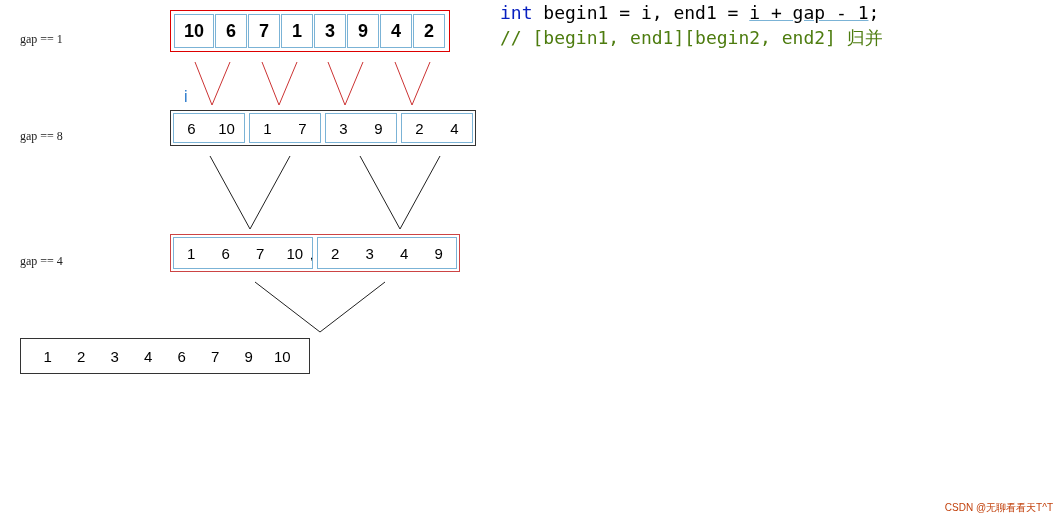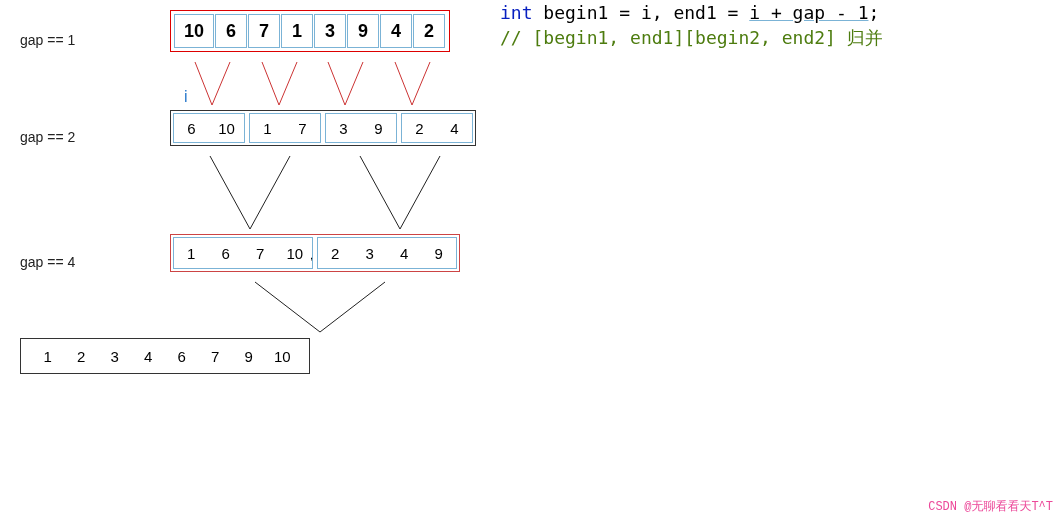--- a/index.html
+++ b/index.html
@@ -9,39 +9,39 @@
     width: 1063px;
     height: 521px;
     font-family: Arial, sans-serif;
     background: #fff;
     position: relative;
   }
   .container { display: flex; }
   .left { width: 500px; padding: 10px 0 0 20px; }
   .right { flex: 1; font-family: Consolas, monospace; font-size: 18px; line-height: 1.4; }
   .row { display: flex; align-items: center; margin-bottom: 8px; }
-  .label { width: 150px; font-family: Liberation Sans, sans-serif; font-size: 14px; color: #222; margin-top: 17px; }
+  .label { width: 150px; font-family: Liberation Serif, serif; font-size: 12px; color: #222; margin-top: 17px; }
   .cells { display: flex; position: relative; align-items: flex-end; }
   .gap1-outer { border: 1.5px solid #d00; padding: 3px; display: flex; gap: 0; }
   .c1 { border: 1px solid #7bb3d6; width: 32px; height: 34px; display: flex; align-items: center; justify-content: center; font-weight: bold; font-size: 18px; color: #000; background: #fff; margin-right: 1px; }
   .c1.first { width: 40px; }
   .gap2-box { border: 1px solid #333; display: flex; gap: 0; padding: 2px; position: relative; }
   .pair2 { border: 1px solid #7bb3d6; display: flex; width: 72px; height: 30px; align-items: center; justify-content: space-around; font-size: 15px; margin-right: 4px; }
   .pair2 span { flex: 1; text-align: center; }
   .i-label { position: absolute; top: -22px; left: 14px; color: #2a7acc; font-size: 16px; }
   .gap4-outer { border: 1.5px solid #c44; display: flex; padding: 2px; }
   .quad { border: 1px solid #7bb3d6; display: flex; width: 140px; height: 32px; align-items: center; justify-content: space-around; font-size: 15px; }
   .quad span { flex: 1; text-align: center; }
   .gap8-box { border: 1px solid #333; display: flex; width: 290px; height: 36px; align-items: center; justify-content: space-around; font-size: 15px; padding: 0 10px; }
   .gap8-box span { flex: 1; text-align: center; }
   .kw { color: #0820c0; }
   .comment { color: #4d7c0f; }
   .codeline { white-space: pre; }
   .underline { text-decoration: underline; text-decoration-color: #7bb3d6; }
-  .watermark { position: absolute; bottom: 6px; right: 10px; color: #ec4899; font-size: 12px; font-family: Liberation Mono, monospace; }
+  .watermark { position: absolute; bottom: 6px; right: 10px; color: #c2410c; font-size: 10px; }
   svg.conn { display: block; }
 </style>
 </head>
 <body>
 
 <div class="container">
   <div class="left">
 
     <div class="row">
       <div class="label">gap == 1</div>
@@ -62,21 +62,21 @@
     <svg class="conn" width="500" height="50">
       <g stroke="#c33" stroke-width="1" fill="none">
         <path d="M175,2 L192,45 L210,2"></path>
         <path d="M242,2 L259,45 L277,2"></path>
         <path d="M308,2 L325,45 L343,2"></path>
         <path d="M375,2 L392,45 L410,2"></path>
       </g>
     </svg>
 
     <div class="row">
-      <div class="label">gap == 2</div>
+      <div class="label">gap == 8</div>
       <div class="cells" style="position:relative;">
         <div class="i-label">i</div>
         <div class="gap2-box">
           <div class="pair2">
               <span>6</span>
               <span>10</span>
             </div>
           <div class="pair2">
               <span>1</span>
               <span>7</span>

